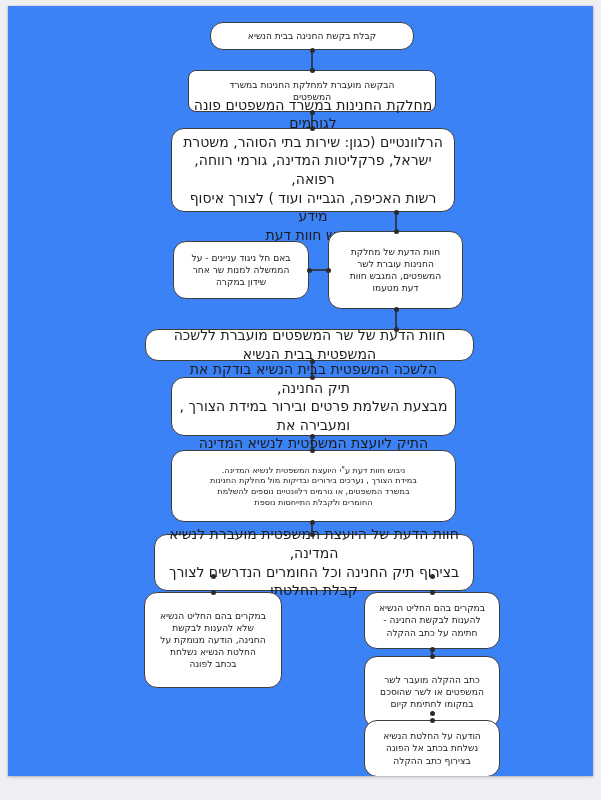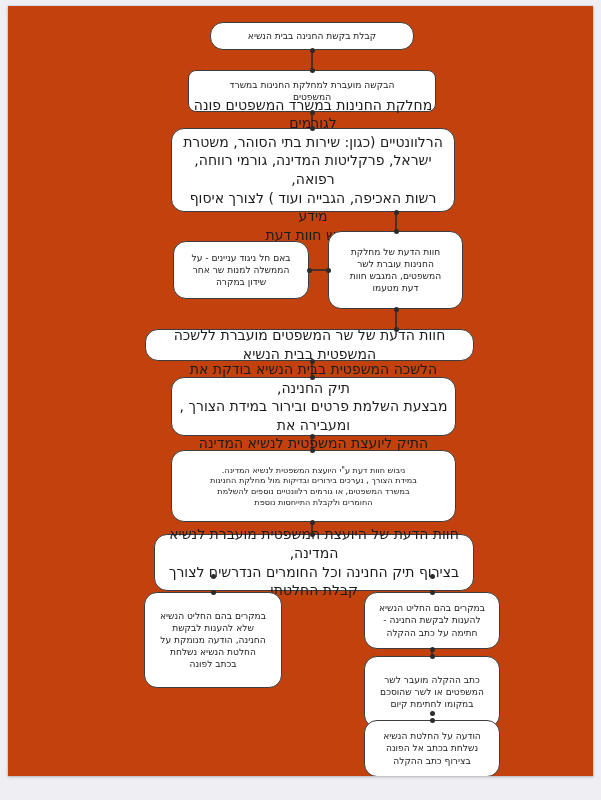--- a/index.html
+++ b/index.html
@@ -14,21 +14,21 @@
     font-family: "DejaVu Sans", "Liberation Sans", sans-serif;
     overflow: hidden;
   }
 
   #page {
     position: absolute;
     left: 8px;
     top: 6px;
     width: 585px;
     height: 770px;
-    background: #c2410c;
+    background: #3b82f6;
     box-shadow: 0 1px 3px rgba(0,0,0,0.22), 0 0 0 1px #e3e3ea;
     overflow: hidden;
   }
 
   #chart-canvas {
     position: absolute;
     left: 0;
     top: 0;
     width: 585px;
     height: 770px;

